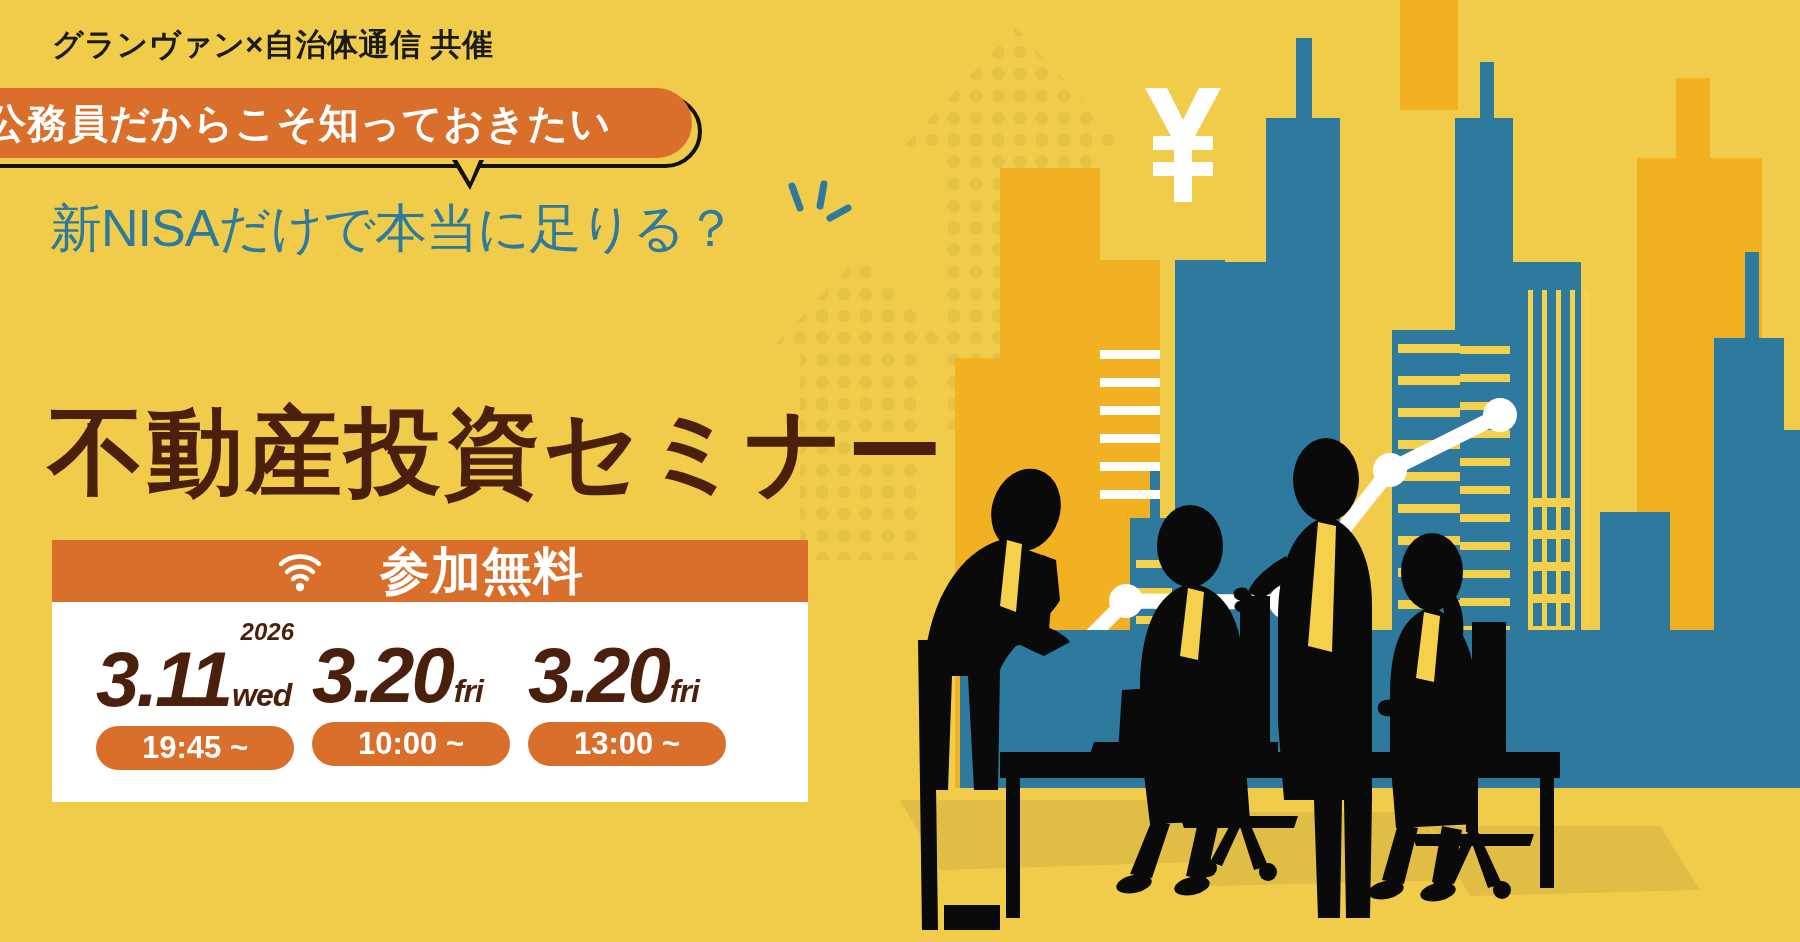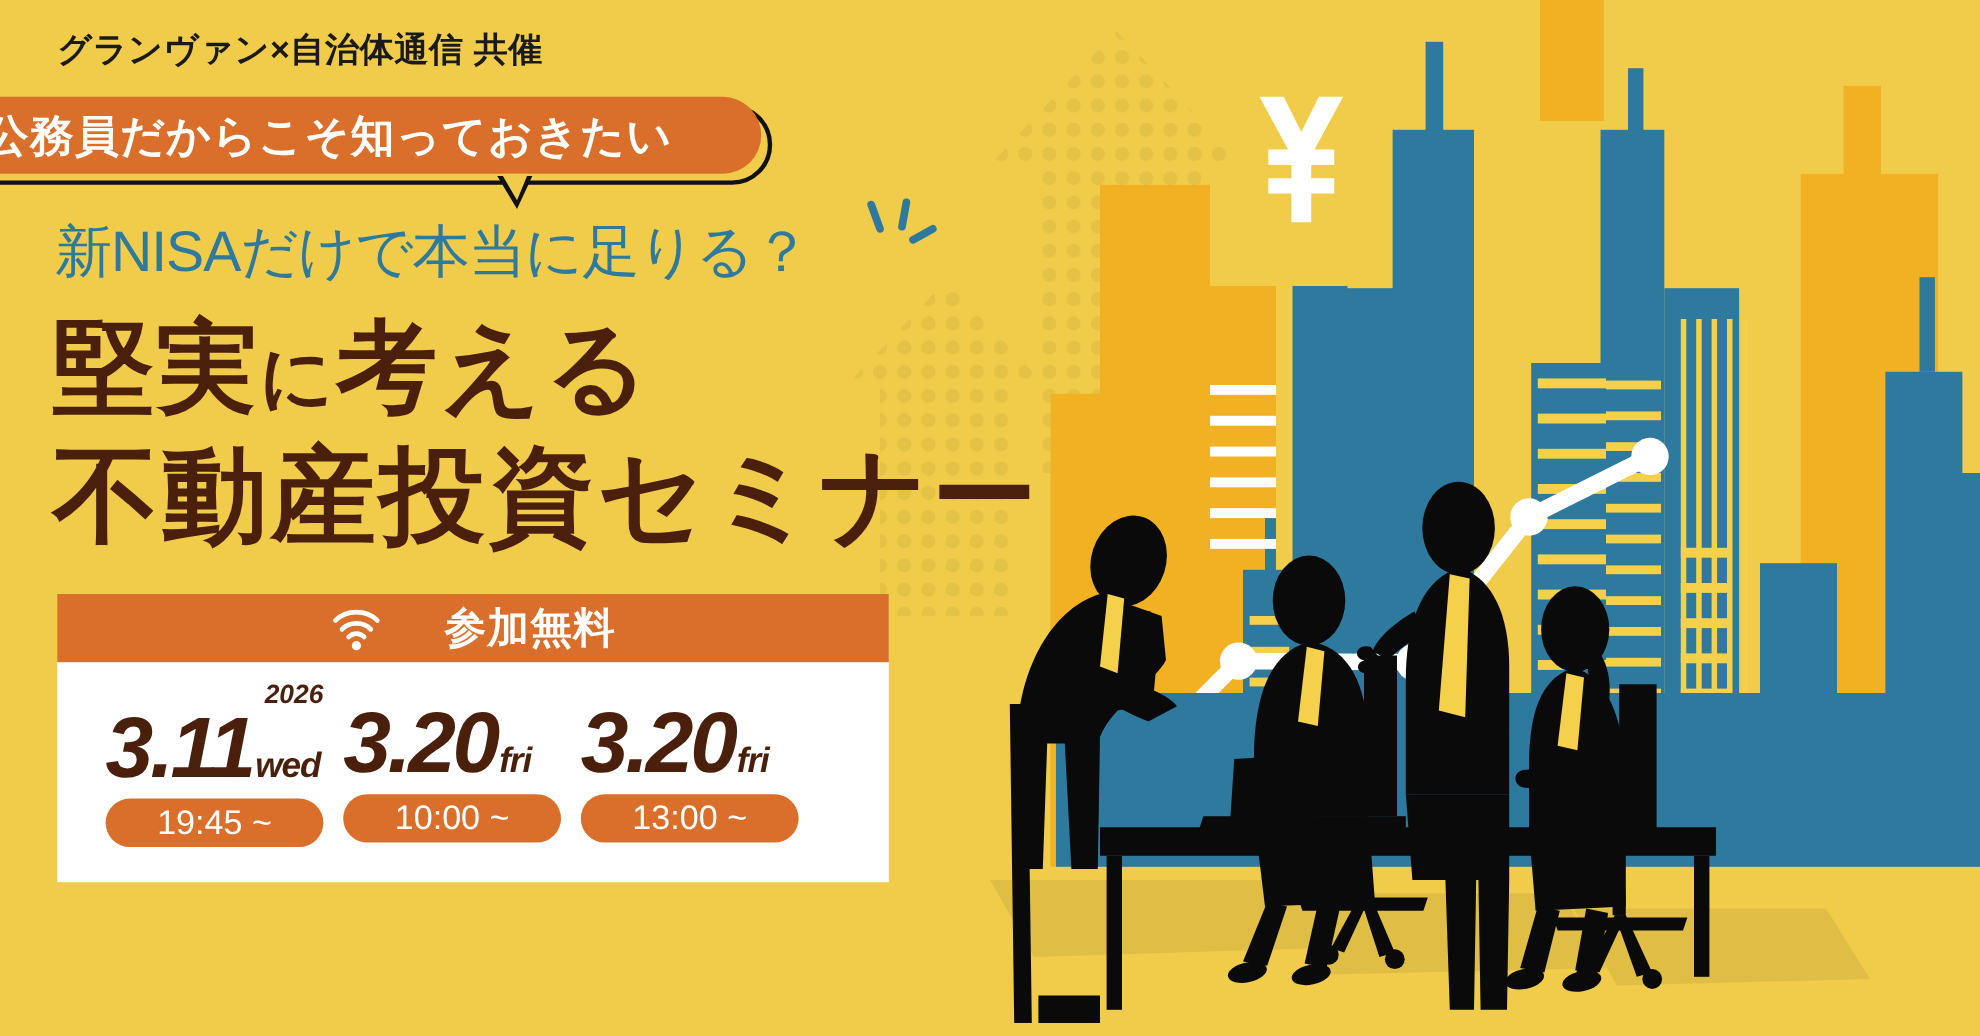--- a/index.html
+++ b/index.html
@@ -126,21 +126,21 @@
   .free-bar {
     height:62px;
     background:#D96F2A;
     display:flex;
     align-items:center;
     justify-content:center;
     gap:14px;
   }
   .free-label {
     color:#fff;
-    font-size:38px;
+    font-size:50px;
     font-weight:800;
     letter-spacing:1px;
     margin-left:44px;
   }
   .date-row {
     display:flex;
     padding:16px 0 32px 0;
     align-items:flex-start;
   }
   .date-col { position:relative; }
@@ -178,21 +178,21 @@
     display:inline-flex;
     align-items:center;
     justify-content:center;
     background:#D96F2A;
     color:#fff;
     border-radius:40px;
     height:44px;
     min-width:198px;
     padding:11px 16px;
     font-size:31px;
-    font-weight:400;
+    font-weight:700;
     letter-spacing:0;
   }
 </style>
 </head>
 <body>
 
 <div id="banner">
 
   <svg id="artwork" viewBox="0 0 1800 942" preserveAspectRatio="none" xmlns="http://www.w3.org/2000/svg">
     <defs>
@@ -447,23 +447,20 @@
     <div class="sub-head">新NISAだけで本当に足りる？</div>
 
     <svg class="sparkle" width="70" height="70" viewBox="0 0 70 70">
       <g stroke="#2E7A9E" stroke-width="7" stroke-linecap="round">
         <line x1="14" y1="30" x2="6" y2="8"></line>
         <line x1="34" y1="28" x2="38" y2="6"></line>
         <line x1="44" y1="40" x2="62" y2="30"></line>
       </g>
     </svg>
 
-    <div class="title-1">
-      <span>堅実</span><span class="small">に</span><span>考える</span>
-    </div>
 
     <div class="title-2">不動産投資セミナー</div>
 
     <div class="date-card">
 
       <div class="free-bar">
         <svg width="46" height="42" viewBox="0 0 46 42">
           <g fill="none" stroke="#fff" stroke-width="4.4" stroke-linecap="round">
             <path d="M5 14 C15 4 33 4 43 14"></path>
             <path d="M11 22 C18 15 30 15 37 22"></path>

